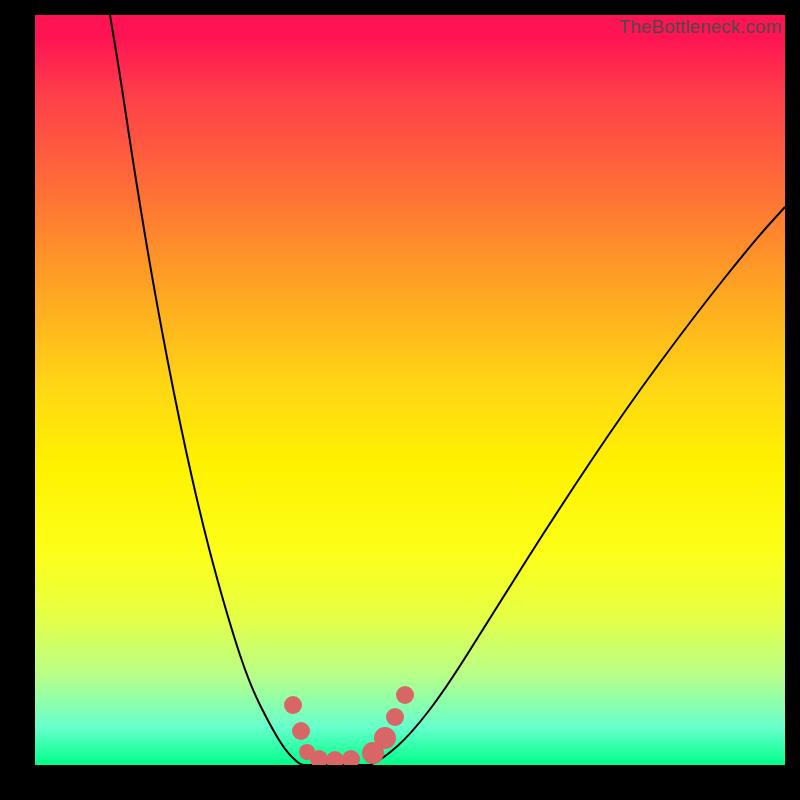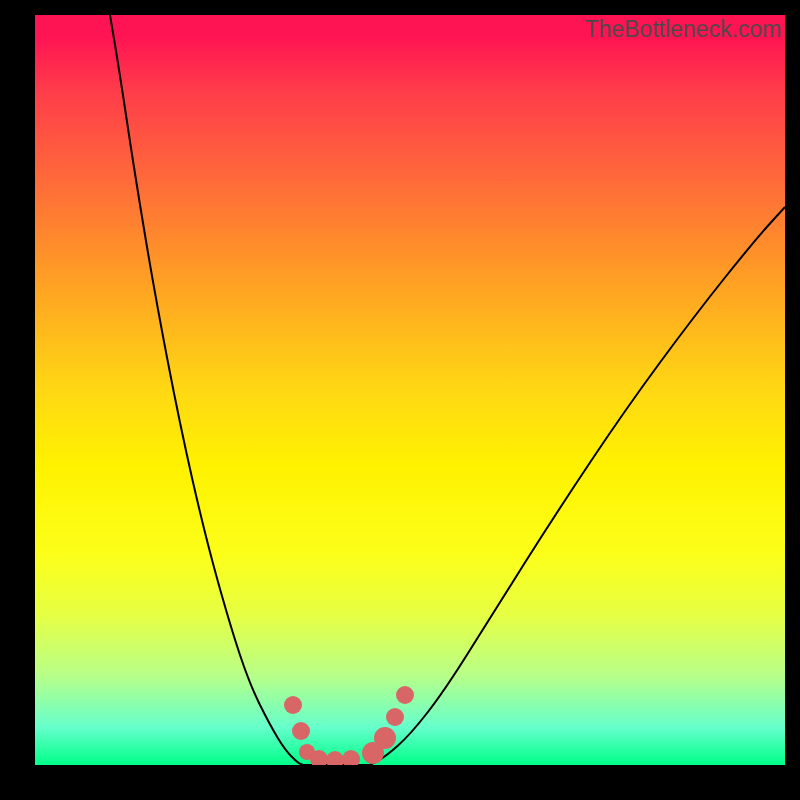--- a/index.html
+++ b/index.html
@@ -32,21 +32,21 @@
       #66ffcc 95%,
       #00ff88 100%
     );
     overflow: hidden;
   }
   .watermark {
     position: absolute;
     top: 16px;
     right: 18px;
     color: #4a4a4a;
-    font-size: 23px;
+    font-size: 19px;
     font-weight: 400;
     z-index: 10;
     font-family: Arial, sans-serif;
   }
   svg.curves {
     position: absolute;
     left: 0;
     top: 0;
     width: 750px;
     height: 750px;

